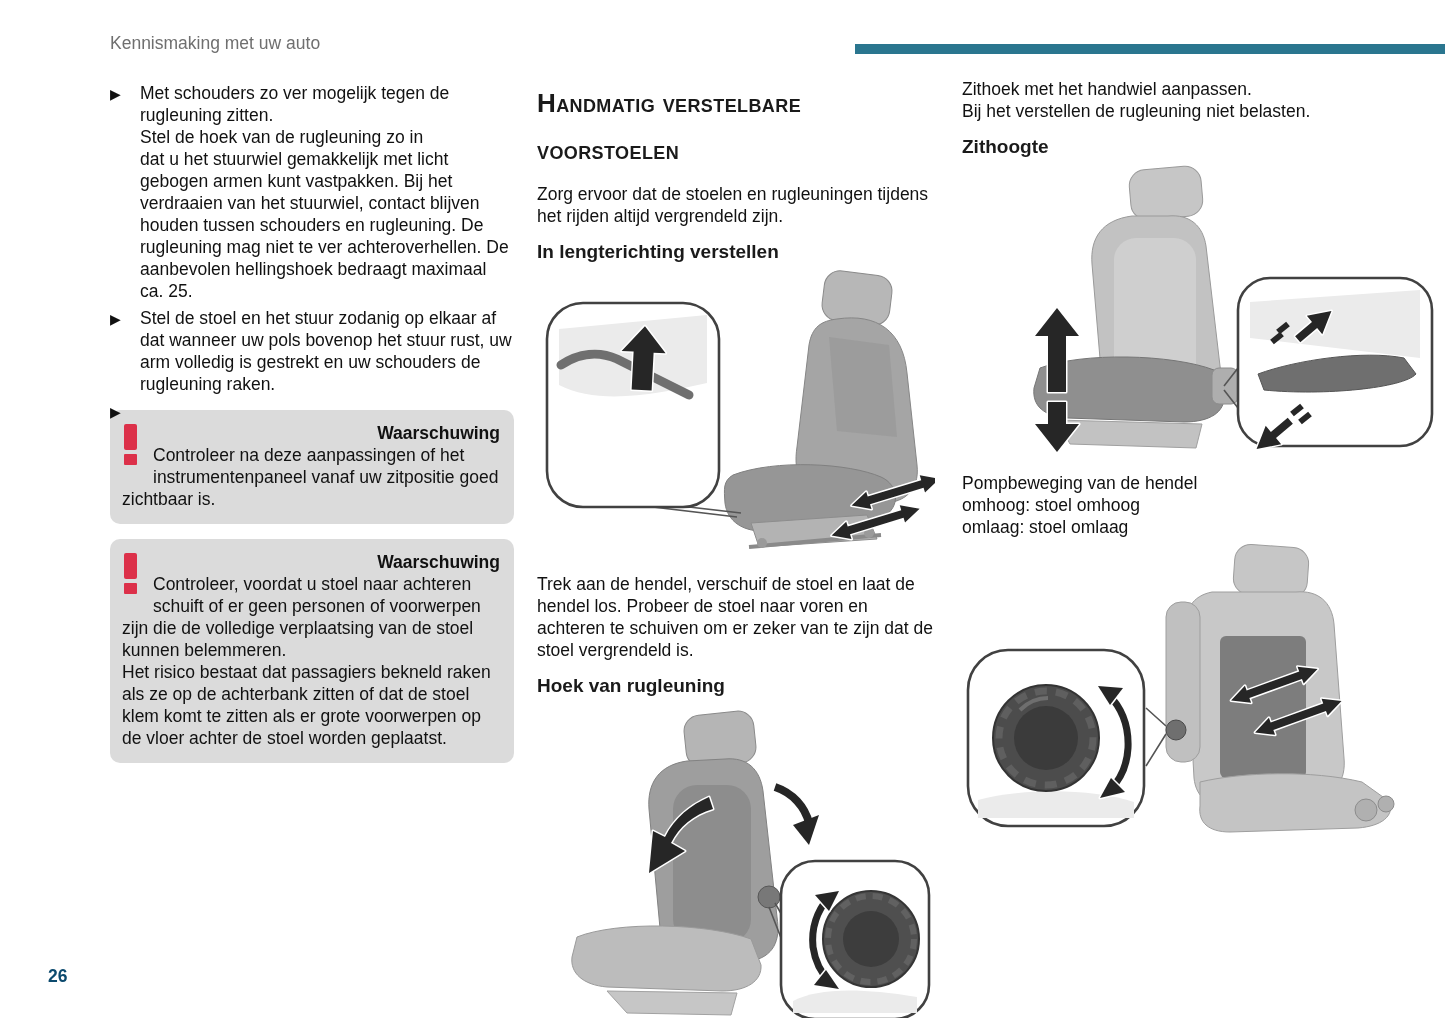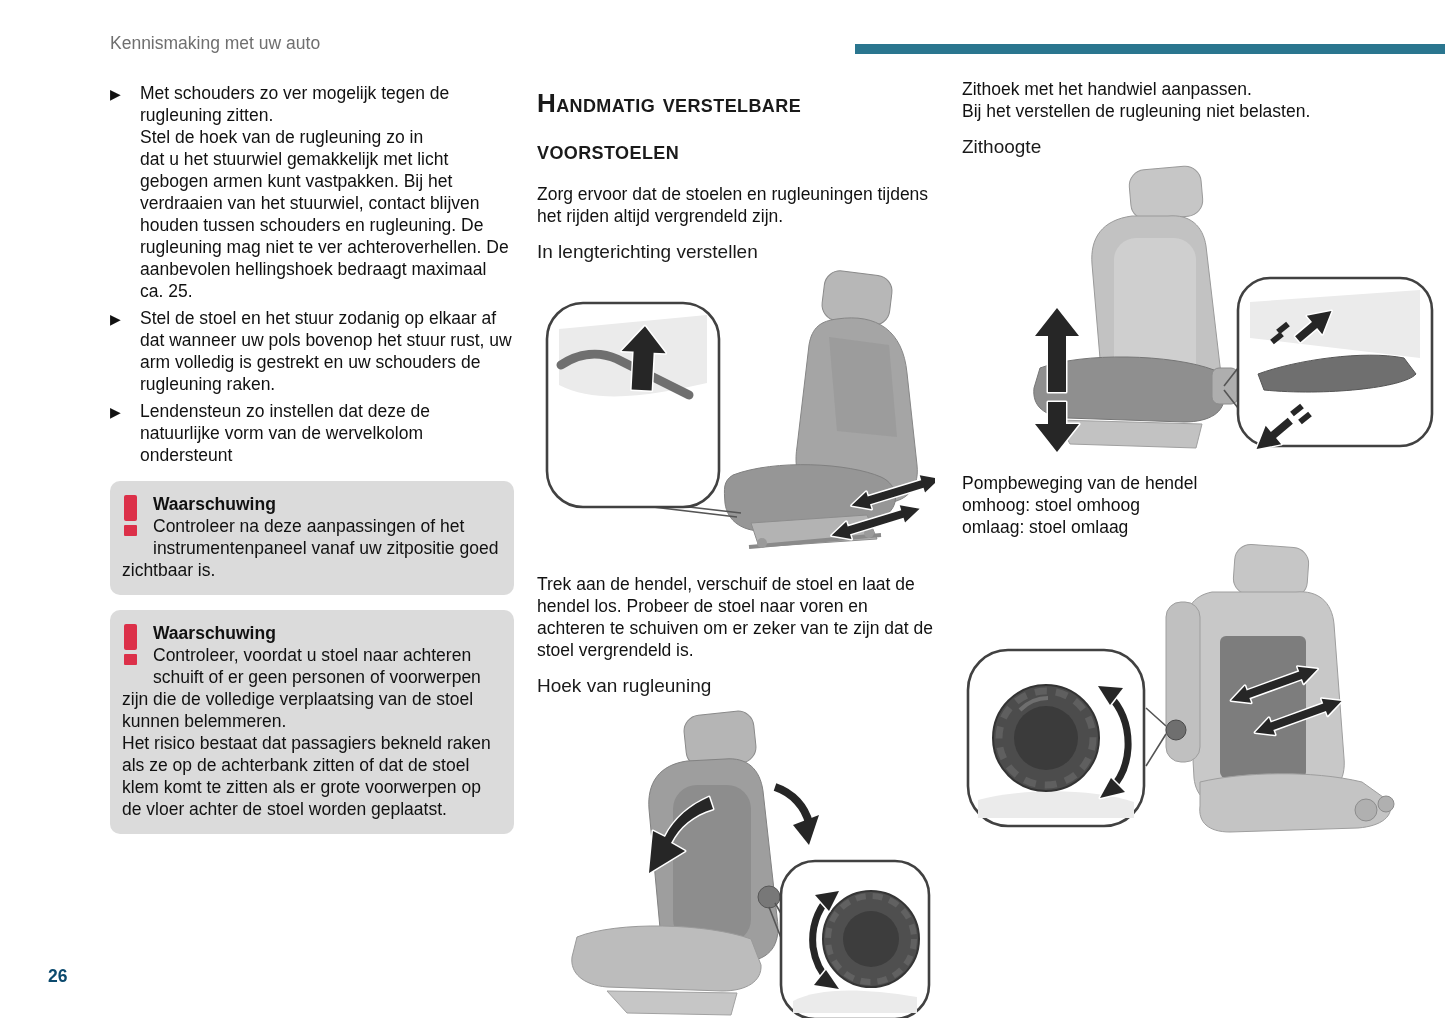--- a/index.html
+++ b/index.html
@@ -23,27 +23,27 @@
   .pre{white-space:pre-line;}
   .bullet{position:relative;padding-left:30px;margin:0 0 5px 0;}
   .bullet .marker{position:absolute;left:0;top:1px;font-size:14px;color:#111;}
   .warnbox{
     background:#dbdbdb;border-radius:10px;padding:12px 14px 14px 12px;
     margin-top:15px;box-sizing:border-box;width:404px;
   }
   .warn-icon{float:left;width:15px;margin:2px 14px 2px 2px;}
   .warn-icon .bar{width:13px;height:26px;background:#dc3049;border-radius:2px;}
   .warn-icon .dot{width:13px;height:11px;background:#dc3049;border-radius:1px;margin-top:4px;}
-  .warn-title{font-weight:bold;display:block;}
+  .warn-title{font-weight:bold;display:block;text-align:right;}
   .main-title{
     font-size:26px;line-height:47px;font-weight:bold;font-variant:small-caps;
     letter-spacing:0.4px;color:#1a1a1a;margin:0;
   }
   .intro{margin-top:9px;}
-  .subhead{font-size:19px;font-weight:normal;margin:14px 0 2px 0;color:#1a1a1a;}
+  .subhead{font-size:19px;font-weight:bold;margin:14px 0 2px 0;color:#1a1a1a;}
   .fig{display:block;margin-top:4px;}
   .caption{margin-top:18px;}
   
   .outline-arrow{fill:#262626;stroke:#ffffff;stroke-width:3;stroke-linejoin:round;paint-order:stroke;}
   .callout{stroke:#555;stroke-width:1.6;fill:none;}
   .inset{fill:#ffffff;stroke:#414141;stroke-width:2.6;}
 </style>
 </head>
 <body>
 
@@ -59,21 +59,20 @@
       <span class="pre">Met schouders zo ver mogelijk tegen de rugleuning zitten.
 Stel de hoek van de rugleuning zo in
 dat u het stuurwiel gemakkelijk met licht gebogen armen kunt vastpakken. Bij het verdraaien van het stuurwiel, contact blijven houden tussen schouders en rugleuning. De rugleuning mag niet te ver achteroverhellen. De aanbevolen hellingshoek bedraagt maximaal ca. 25.</span>
     </div>
     <div class="bullet">
       <span class="marker">▶</span>
       <span class="pre">Stel de stoel en het stuur zodanig op elkaar af dat wanneer uw pols bovenop het stuur rust, uw arm volledig is gestrekt en uw schouders de rugleuning raken.</span>
     </div>
     <div class="bullet">
       <span class="marker">▶</span>
-      <span class="pre">Lendensteun zo instellen dat deze de natuurlijke vorm van de wervelkolom ondersteunt</span>
     </div>
 
     <div class="warnbox">
       <div class="warn-icon">
         <div class="bar"></div>
           <div class="dot"></div>
       </div>
       <div>
         <span class="warn-title">Waarschuwing</span><span class="pre">Controleer na deze aanpassingen of het instrumentenpaneel vanaf uw zitpositie goed zichtbaar is.</span>
       </div>

